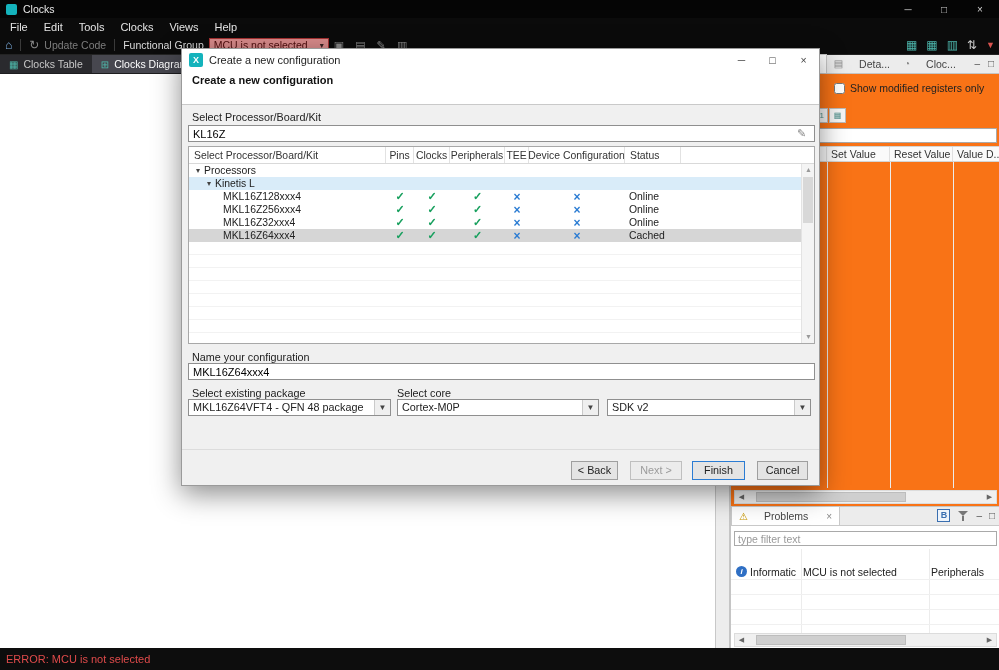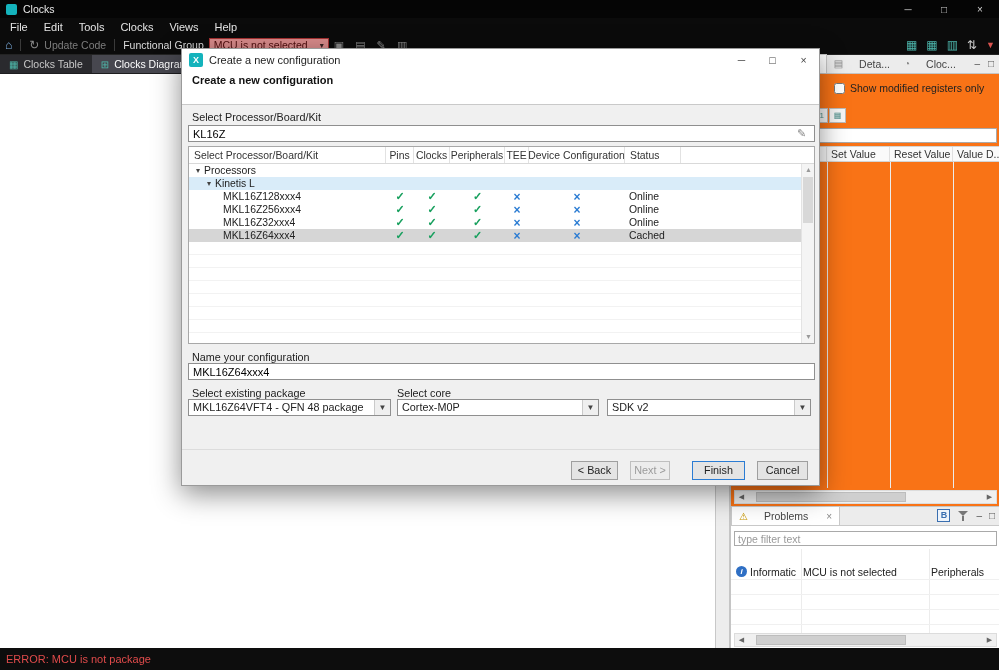--- a/index.html
+++ b/index.html
@@ -262,21 +262,21 @@
     <div class="hline" style="left:0;top:102px;width:269px"></div>
     <div class="hline" style="left:0;top:117px;width:269px"></div>
     <div class="hscroll" style="left:3px;top:126px;width:263px">
       <span class="hs-arrow">◀</span>
       <span class="hs-thumb" style="width:150px;margin-left:8px"></span>
       <span class="hs-arrow" style="margin-left:auto">▶</span>
     </div>
   </div>
 
   <div class="abs statusbar">
-    <span class="status-error">ERROR: MCU is not package</span>
+    <span class="status-error">ERROR: MCU is not selected</span>
   </div>
 
   <div class="abs dialog">
     <div class="dlg-titlebar">
       <span class="dlg-icon">X</span>
       <span class="dlg-title">Create a new configuration</span>
       <div class="dlg-ctl">
         <span>─</span>
         <span>□</span>
         <span>×</span>
@@ -412,18 +412,18 @@
       <span>Cortex-M0P</span>
       <span class="arrow">▼</span>
     </div>
     <div class="combo" style="left:425px;top:350px;width:204px">
       <span>SDK v2</span>
       <span class="arrow">▼</span>
     </div>
 
     <div class="dlg-sep"></div>
     <div class="btn" style="left:389px;width:47px">&lt; Back</div>
-    <div class="btn disabled" style="left:448px;width:40px">Next &gt;</div>
+    <div class="btn disabled" style="left:448px;width:52px">Next &gt;</div>
     <div class="btn default" style="left:510px;width:53px">Finish</div>
     <div class="btn" style="left:575px;width:51px">Cancel</div>
   </div>
 
 </div>
 
 </body></html>

